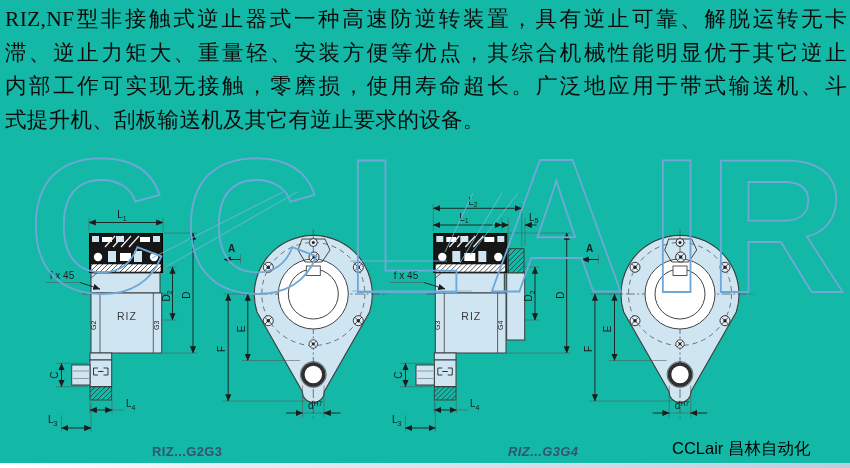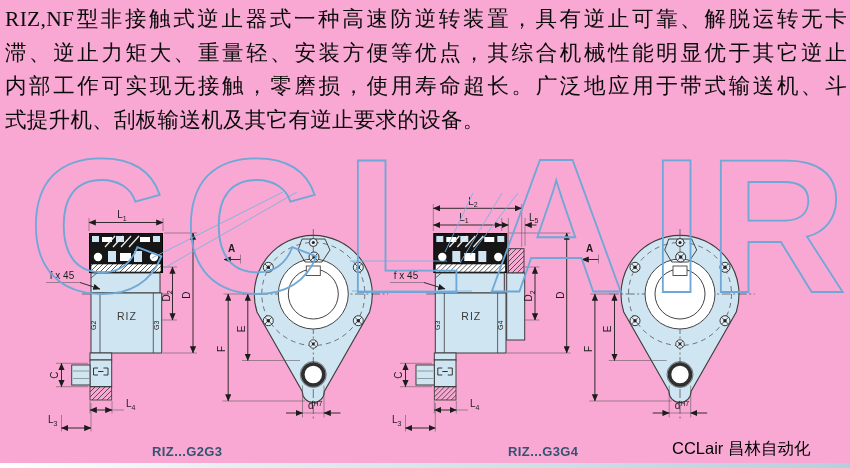--- a/index.html
+++ b/index.html
@@ -1,35 +1,35 @@
 <!DOCTYPE html>
 <html><head>
 <meta charset="utf-8">
 <style>
   html,body{margin:0;padding:0;background:#fff;}
-  #page{position:relative;width:850px;height:468px;background:#f9a8d4;overflow:hidden;
+  #page{position:relative;width:850px;height:468px;background:#14b8a6;overflow:hidden;
         font-family:"Liberation Sans","DejaVu Sans",sans-serif;}
   
   #intro{position:absolute;top:3px;left:5px;right:3px;z-index:2;
          font-family:"Liberation Serif","DejaVu Serif",serif;color:#0b0b0b;}
   .tline{font-size:21.5px;line-height:33.5px;height:33.5px;white-space:nowrap;
          text-align:justify;text-align-last:justify;letter-spacing:0.3px;font-weight:500;}
   .tline.last{text-align-last:left;}
   
   #wm{position:absolute;top:146px;left:0;width:850px;height:160px;z-index:3;pointer-events:none;}
   .wm-letter{position:absolute;top:0;font-family:"Liberation Sans",sans-serif;font-weight:700;
              font-size:192px;line-height:160px;color:transparent;
              -webkit-text-stroke:1.8px #6fa8d6;}
   .wm-0{left:28px}.wm-1{left:183px}.wm-2{left:345px}.wm-3{left:487px}.wm-4{left:650px}.wm-5{left:708px}
   
   #draw{position:absolute;inset:0;z-index:1;}
   
   .caption{position:absolute;top:444px;width:140px;text-align:left;font-size:13px;
            font-weight:700;color:#33536f;letter-spacing:0.4px;z-index:2;}
-  #cap-left{left:152px;} #cap-right{left:508px;}
+  #cap-left{left:152px;} #cap-right{left:508px;font-style:italic;}
   #brand{position:absolute;top:438px;left:672px;width:176px;font-size:16.5px;font-weight:400;
          color:#000;z-index:2;white-space:nowrap;}
   #bottom-strip{position:absolute;left:0;right:0;bottom:0;height:5px;z-index:0;
          background:linear-gradient(90deg,#ffffff 0%,#e9eff4 25%,#b9cedd 100%);}
   svg text{font-family:"Liberation Sans","DejaVu Sans",sans-serif;}
   .dt{font-size:10px;fill:#1c1c1c;}
   .dts{font-size:7px;fill:#1c1c1c;}
   .dim{stroke:#1c1c1c;stroke-width:0.9;}
   .ext{stroke:#555;stroke-width:0.55;}
   .cl{stroke:#7ab2dc;stroke-width:0.9;fill:none;}

